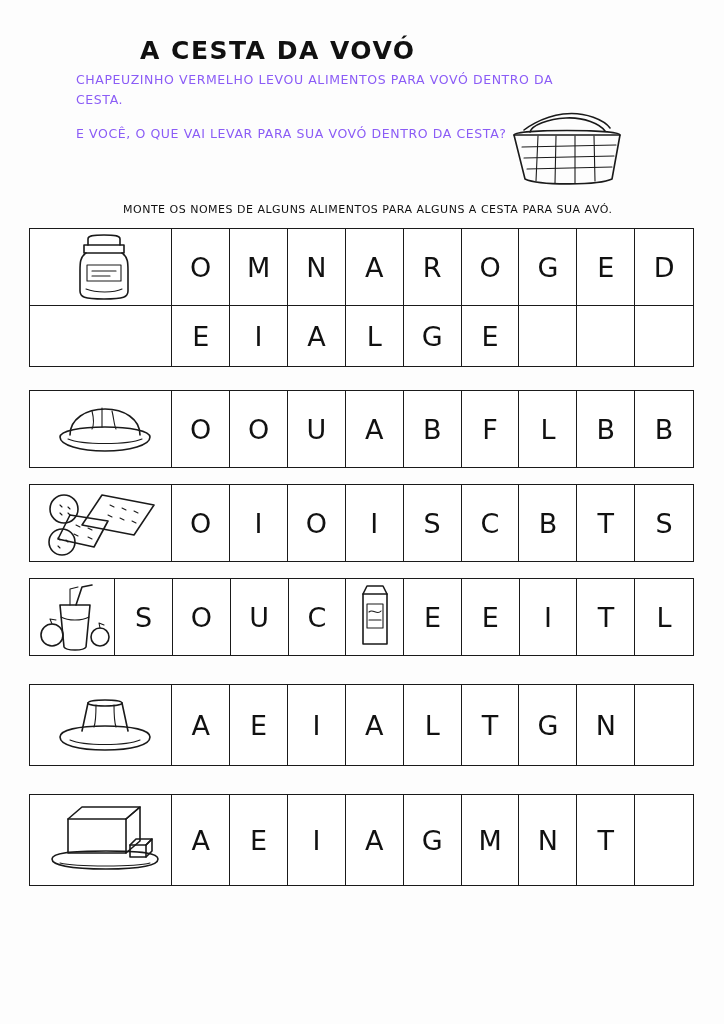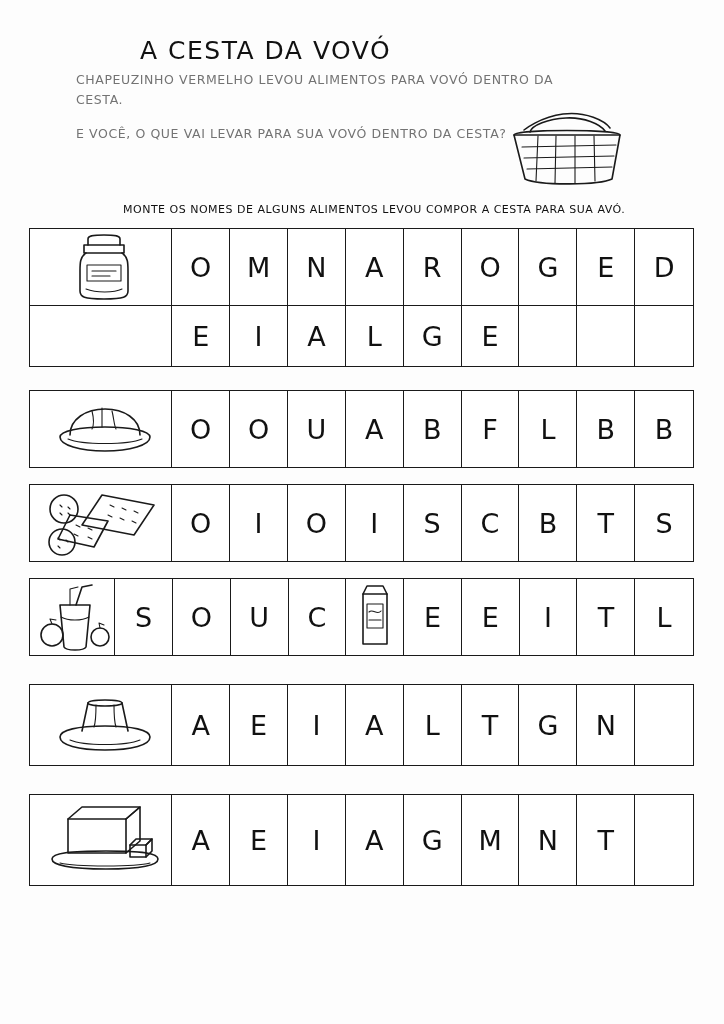--- a/index.html
+++ b/index.html
@@ -21,35 +21,35 @@
     inset: 0;
     background: #fdfdfd;
   }
 
   
   .title {
     position: absolute;
     left: 140px;
     top: 36px;
     font-size: 25px;
-    font-weight: 400;
+    font-weight: 700;
     letter-spacing: 1.5px;
     font-family: "DejaVu Sans", sans-serif;
     color: #111;
   }
 
   .intro {
     position: absolute;
     left: 76px;
     top: 70px;
     width: 480px;
     font-size: 12.5px;
     letter-spacing: 0.6px;
     line-height: 20px;
-    color: #737373;
+    color: #8b5cf6;
   }
   .intro .line2 { display: block; margin-top: 14px; }
 
   .instruction {
     position: absolute;
     left: 123px;
     top: 203px;
     font-size: 11px;
     letter-spacing: 0.5px;
     color: #111;
@@ -118,21 +118,21 @@
 
 <div class="page">
 
   <div class="title">A CESTA DA VOVÓ</div>
 
   <div class="intro">
     <span>CHAPEUZINHO  VERMELHO  LEVOU  ALIMENTOS  PARA  VOVÓ DENTRO DA CESTA.</span>
     <span class="line2">E VOCÊ, O QUE VAI LEVAR PARA SUA VOVÓ DENTRO DA CESTA?</span>
   </div>
 
-  <div class="instruction">MONTE OS NOMES DE ALGUNS ALIMENTOS LEVOU COMPOR A CESTA PARA SUA AVÓ.</div>
+  <div class="instruction">MONTE OS NOMES DE ALGUNS ALIMENTOS PARA ALGUNS A CESTA PARA SUA AVÓ.</div>
 
   <div class="basket">
     <svg width="140" height="95" viewBox="0 0 140 95">
       <path class="ink" d="M24 35 C24 35 40 22 63 19 C86 16 105 26 110 33"></path>
       <path class="ink" d="M30 37 C32 30 48 24 66 23 C84 22 100 29 105 36"></path>
       <path class="ink" d="M14 40 L120 40 L112 84 C100 90 40 91 25 84 Z"></path>
       <path class="ink" d="M14 40 C14 34 120 34 120 40"></path>
       <path class="ink-thin" d="M22 52 L116 50"></path>
       <path class="ink-thin" d="M24 63 L114 61"></path>
       <path class="ink-thin" d="M27 74 L112 72"></path>

